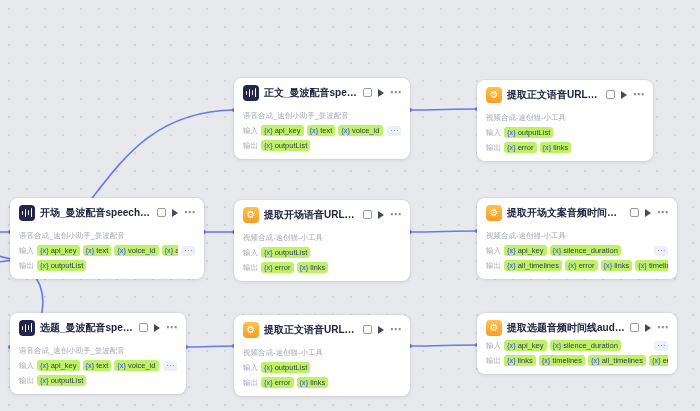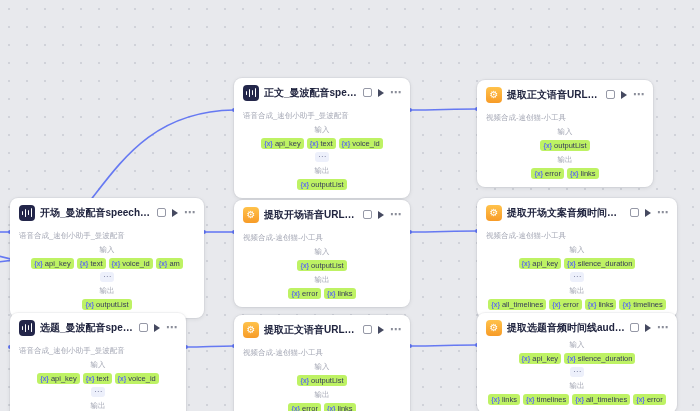--- a/index.html
+++ b/index.html
@@ -26,21 +26,21 @@
   .icon-audio i:nth-child(2){height:8px;}
   .icon-audio i:nth-child(3){height:5px;}
   .icon-audio i:nth-child(4){height:9px;}
   .icon-tool{background:linear-gradient(180deg,#ffc24b,#f79b27);color:#fff;font-size:10px;line-height:1;}
   .title{font-size:10px;font-weight:700;color:#20243f;white-space:nowrap;overflow:hidden;text-overflow:ellipsis;flex:1;min-width:0;}
   .hdr-icons{display:flex;gap:6px;align-items:center;flex:none;}
   .ic-frame{width:7px;height:7px;border:1.2px solid #9598a6;border-radius:2px;display:inline-block;}
   .ic-play{width:0;height:0;border-left:6px solid #454960;border-top:4px solid transparent;border-bottom:4px solid transparent;display:inline-block;}
   .ic-more{color:#8a8d99;font-size:11px;font-weight:700;line-height:7px;}
   .subtitle{font-size:7.5px;color:#a6a9b6;margin-top:10px;white-space:nowrap;overflow:hidden;text-overflow:ellipsis;}
-  .row{display:flex;align-items:center;gap:3px;margin-top:4px;min-width:0;flex-direction:column;}
+  .row{display:flex;align-items:center;gap:3px;margin-top:4px;min-width:0;}
   .row-label{font-size:7.5px;color:#a6a9b6;flex:none;}
   .tags{display:inline-flex;gap:3px;overflow:hidden;flex:1;min-width:0;align-items:center;}
   .tag{display:inline-flex;align-items:center;gap:2px;background:#bef264;border-radius:3px;padding:1px 3px;font-size:7.5px;color:#363b58;white-space:nowrap;flex:none;}
   .t-icon{color:#5b6af0;font-size:6.5px;font-weight:700;}
   .chip{background:#edf0fb;border-radius:3px;font-size:8px;line-height:10px;padding:0 3px;color:#7d81a0;flex:none;}
 </style>
 </head>
 <body>
 
 <div class="canvas">

